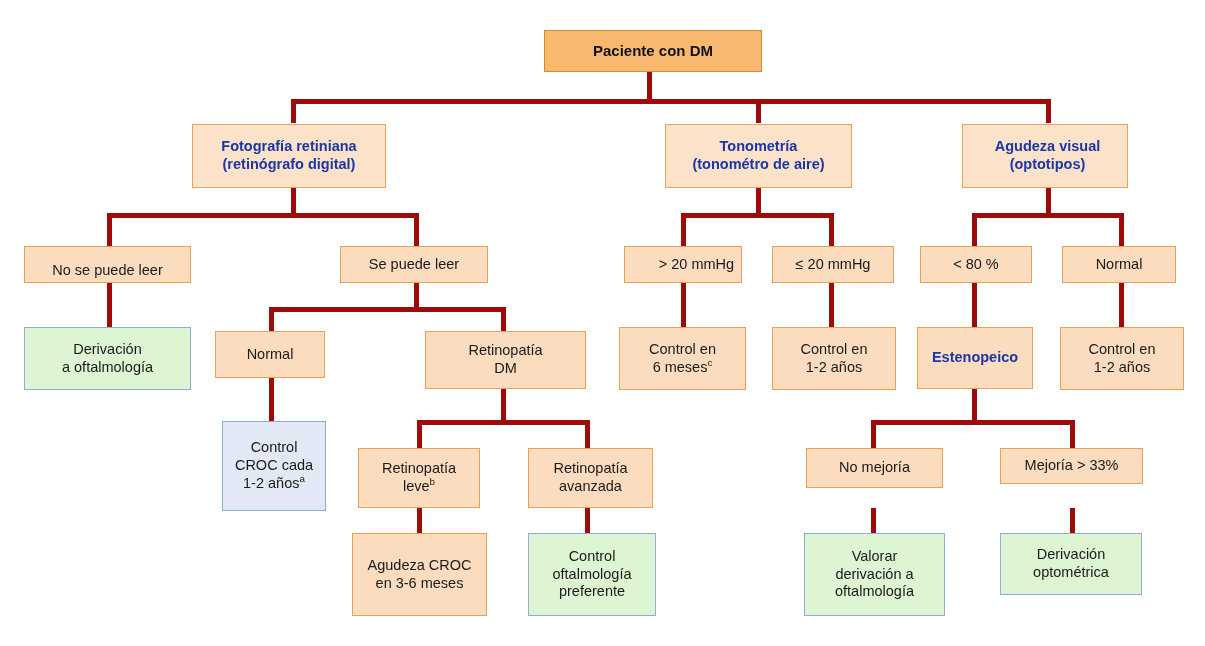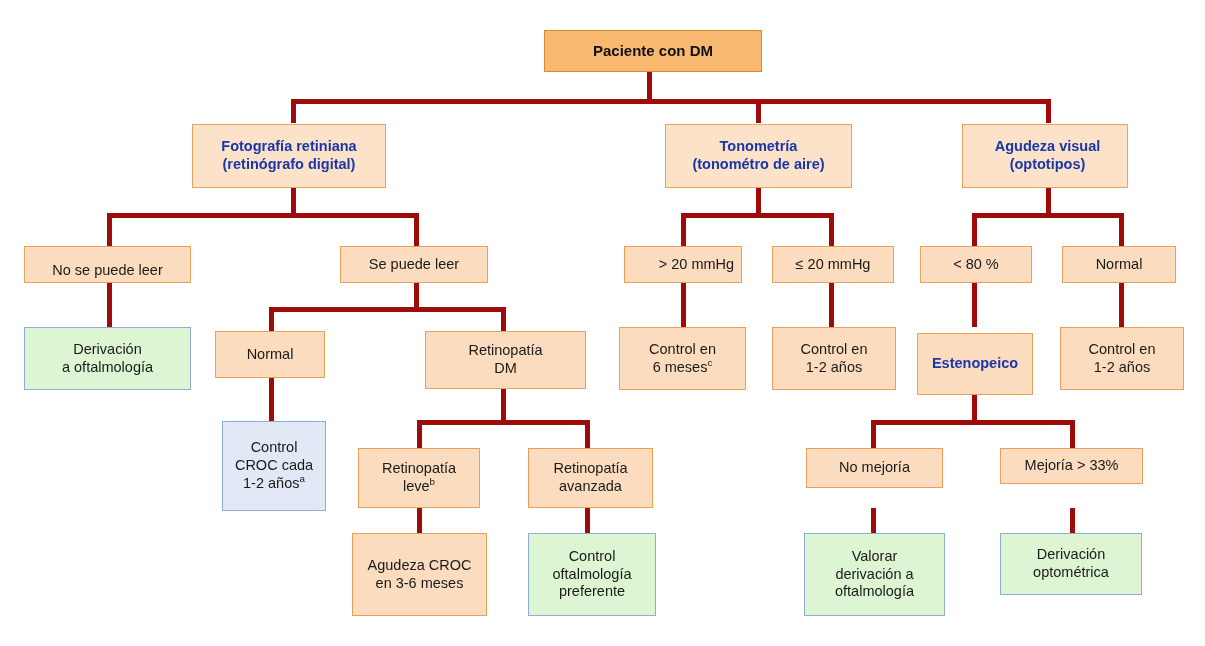--- a/index.html
+++ b/index.html
@@ -63,21 +63,20 @@
     color: #1a1a1a;
     font-weight: normal;
   }
 
   
   .n-peach-blue {
     background: #FCDCBE;
     border: 1px solid #E9A159;
     color: #1B36A8;
     font-weight: bold;
-    margin-top: 6px;
   }
 
   
   .n-green {
     background: #DDF5D2;
     border: 1px solid #8FAED4;
     color: #1a1a1a;
   }
 
   

